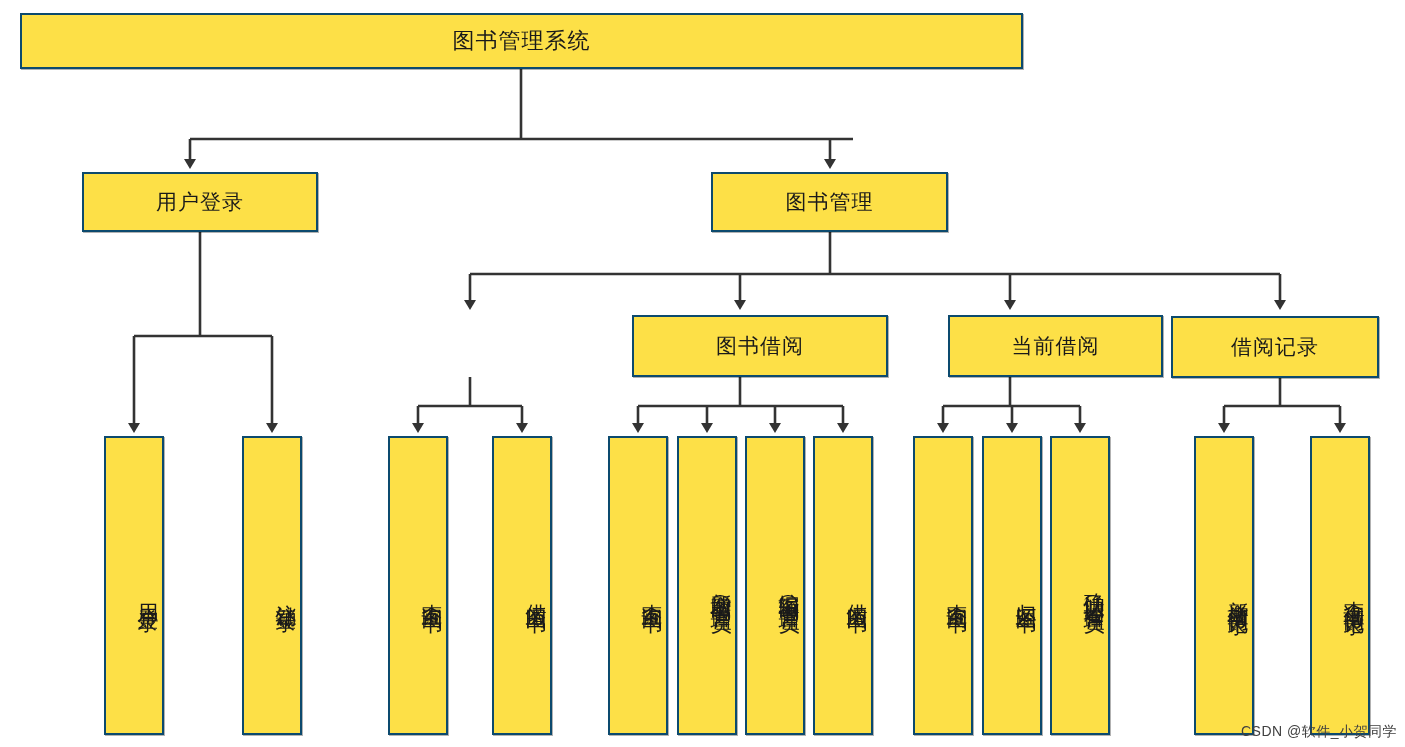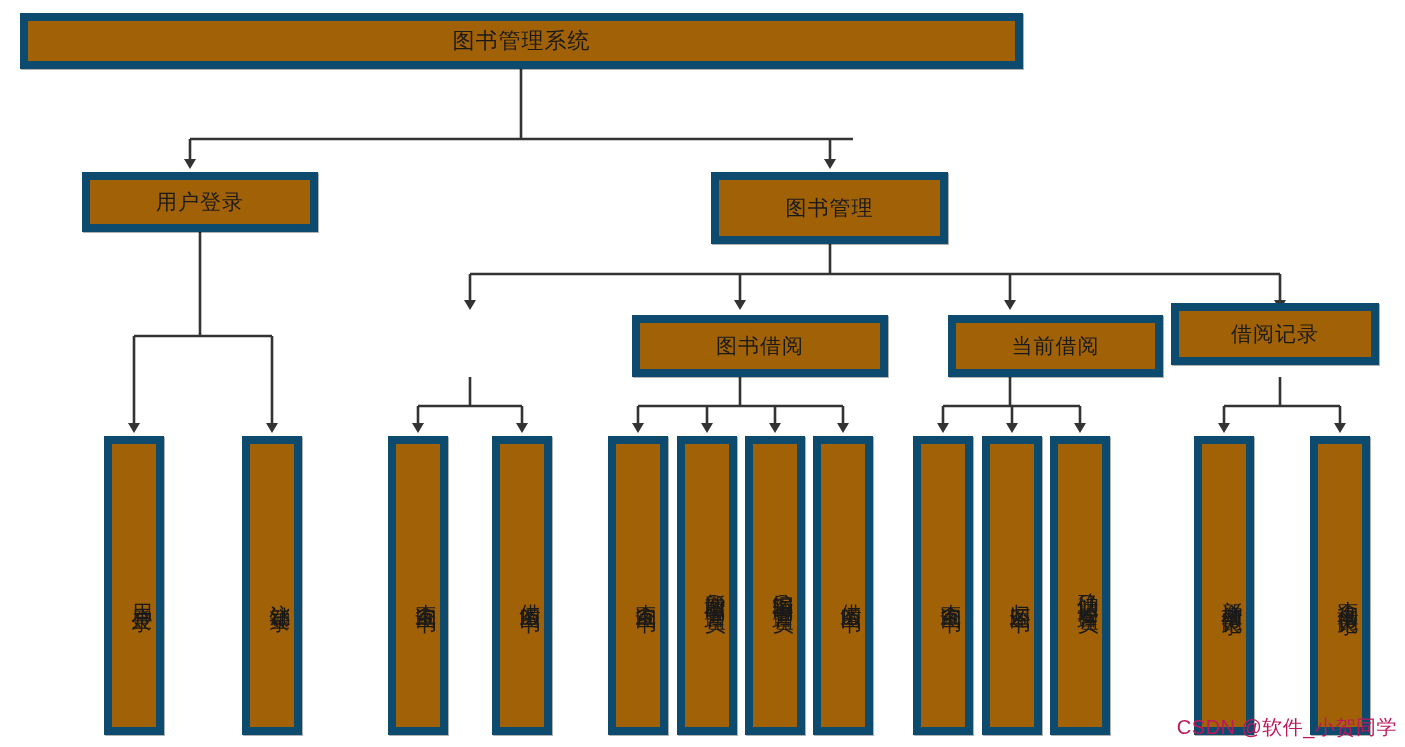--- a/index.html
+++ b/index.html
@@ -21,22 +21,22 @@
     position: absolute;
     left: 0;
     top: 0;
     width: 1405px;
     height: 747px;
     pointer-events: none;
   }
   .node {
     position: absolute;
     box-sizing: border-box;
-    background: #a16207;
-    border: 8px solid #0c4a6e;
+    background: #fde047;
+    border: 2px solid #0c4a6e;
     display: flex;
     align-items: center;
     justify-content: center;
     color: #1a1a1a;
     box-shadow: 1px 1px 0 rgba(0,0,0,0.30);
   }
   .node.h {
     font-size: 21px;
     letter-spacing: 1px;
     line-height: 1.2;
@@ -59,22 +59,22 @@
   .node.v.toppad {
     padding-top: 8px;
   }
   .node-label {
     display: block;
   }
   #watermark {
     position: absolute;
     right: 8px;
     bottom: 6px;
-    font-size: 20px;
-    color: #be185d;
+    font-size: 14px;
+    color: #404040;
     letter-spacing: 0.5px;
     white-space: nowrap;
     pointer-events: none;
   }
 </style>
 </head>
 <body>
 
 <div id="canvas">
 
@@ -129,34 +129,34 @@
   </svg>
 
   <div class="node h root" style="left:20px; top:13px; width:1003px; height:56px;">
     <span class="node-label">图书管理系统</span>
   </div>
 
   <div class="node h" style="left:82px; top:172px; width:236px; height:60px;">
     <span class="node-label">用户登录</span>
   </div>
 
-  <div class="node h" style="left:711px; top:172px; width:237px; height:72px;">
+  <div class="node h" style="left:711px; top:172px; width:237px; height:60px;">
     <span class="node-label">图书管理</span>
   </div>
 
 
   <div class="node h" style="left:632px; top:315px; width:256px; height:62px;">
     <span class="node-label">图书借阅</span>
   </div>
 
   <div class="node h" style="left:903px; top:315px; width:215px; height:62px;margin-left:45px;">
     <span class="node-label">当前借阅</span>
   </div>
 
-  <div class="node h" style="left:1171px; top:303px; width:208px; height:62px;text-align:center;">
+  <div class="node h" style="left:1171px; top:316px; width:208px; height:62px;text-align:center;">
     <span class="node-label">借阅记录</span>
   </div>
 
   <div class="node v" style="left:104px; top:436px; width:60px; height:299px;">
     <span class="node-label">用户登录</span>
   </div>
 
   <div class="node v" style="left:242px; top:436px; width:60px; height:299px;">
     <span class="node-label">注销登录</span>
   </div>

